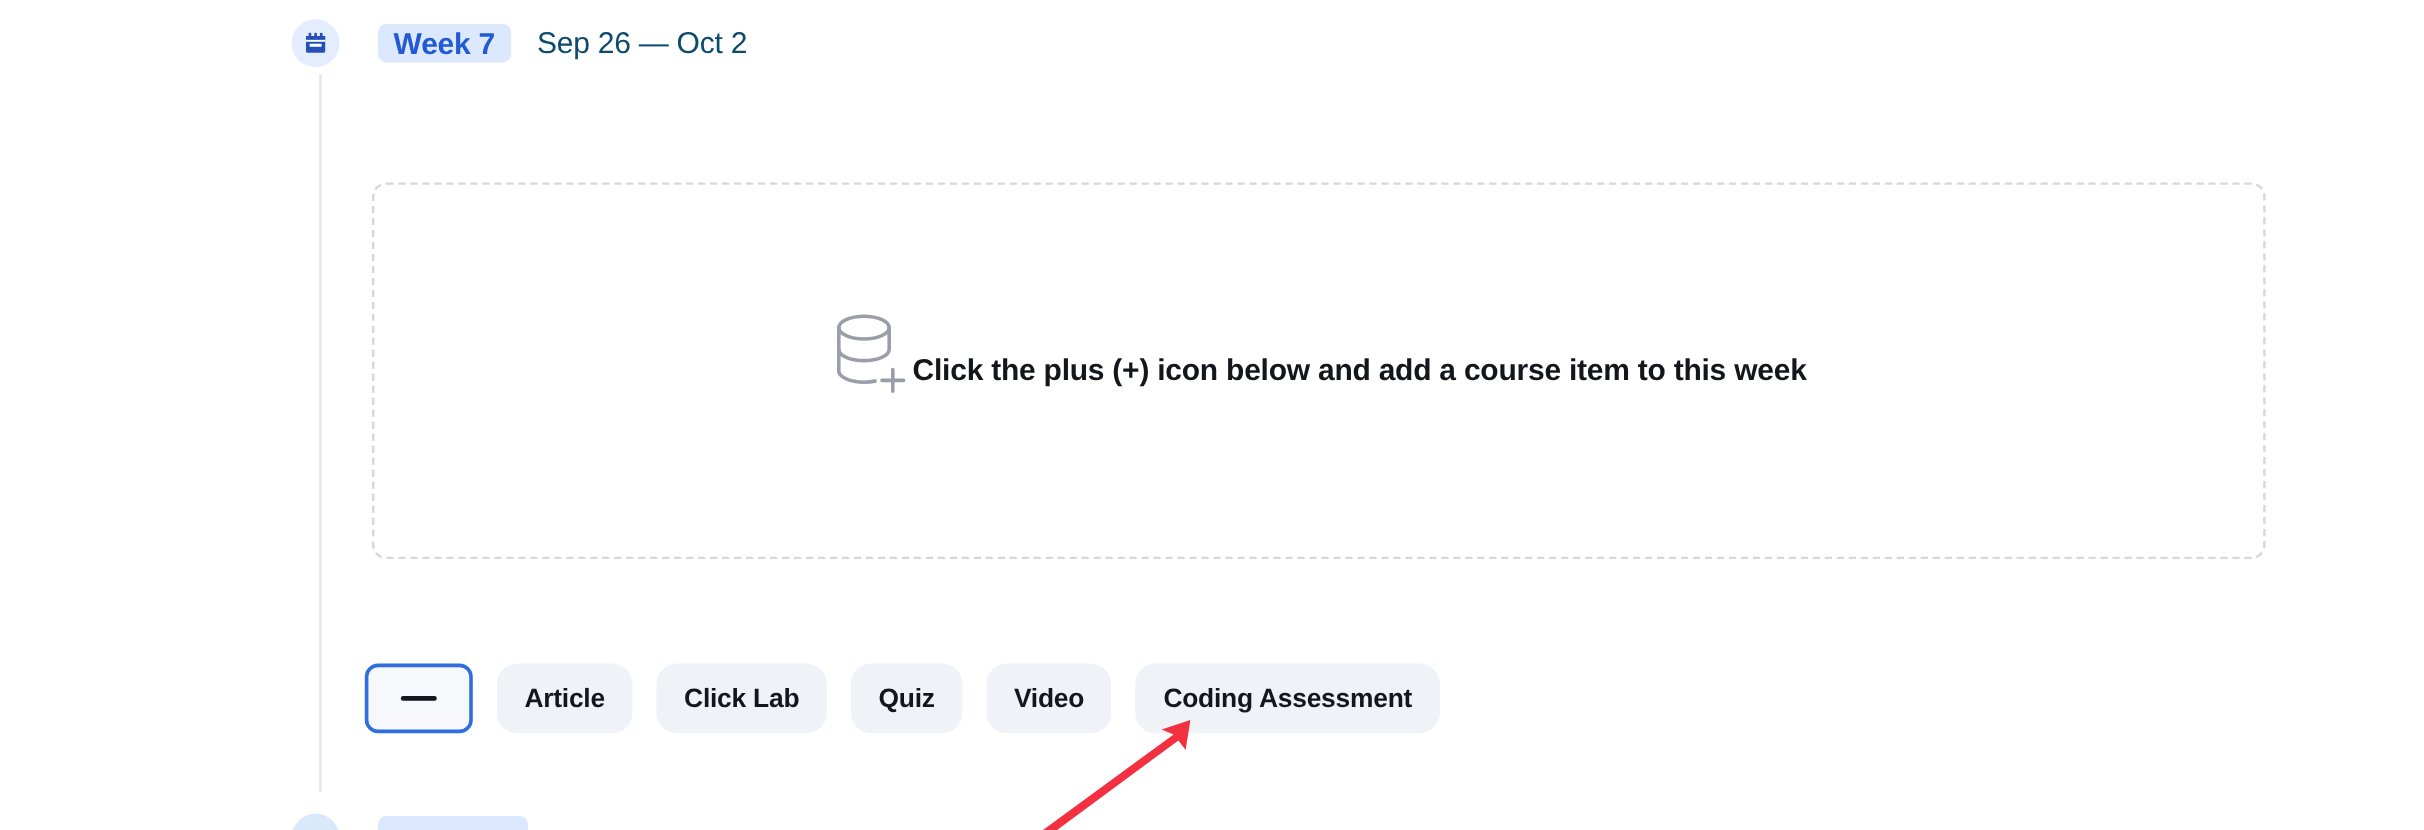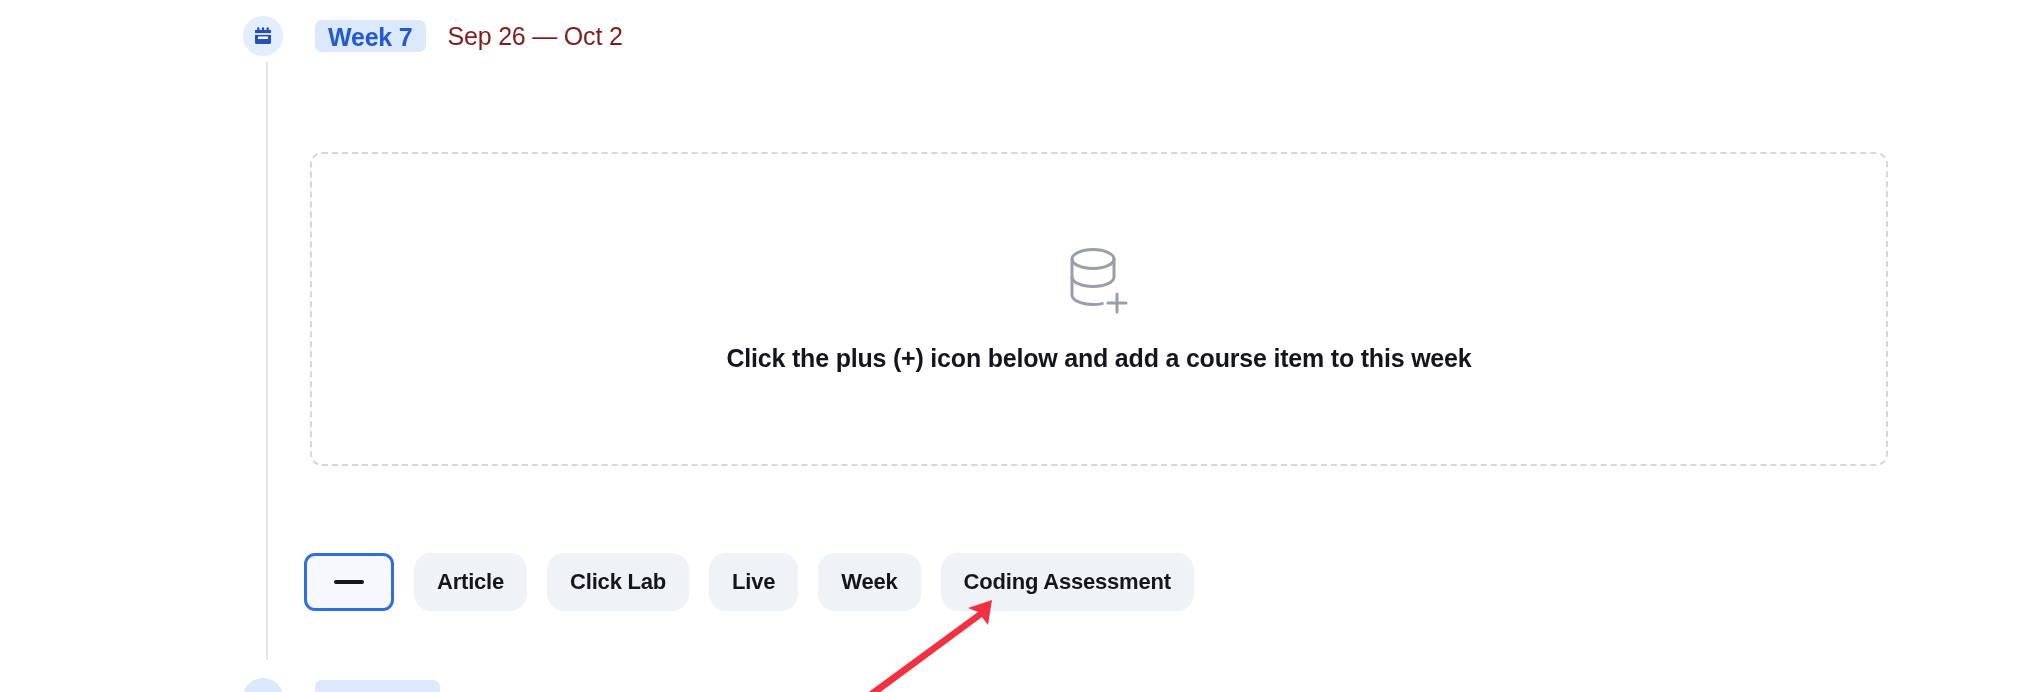--- a/index.html
+++ b/index.html
@@ -53,39 +53,39 @@
     font-size: 25px;
     font-weight: 700;
     letter-spacing: -0.2px;
     padding: 5px 13px 2px 13px;
     border-radius: 7px;
     line-height: 1;
     white-space: nowrap;
   }
   .week-range {
     margin-left: 22px;
-    color: #7f1d1d;
+    color: #0c4a6e;
     font-size: 25px;
     font-weight: 400;
     letter-spacing: -0.2px;
     white-space: nowrap;
   }
 
   
   .dropzone {
     position: absolute;
     left: 310px;
     top: 152px;
     width: 1578px;
     height: 314px;
     box-sizing: border-box;
     border: 2px dashed #d5d7dd;
     border-radius: 12px;
     display: flex;
-    flex-direction: column;
+    flex-direction: row;
     align-items: center;
     justify-content: center;
   }
   .dropzone-icon {
     margin-bottom: 28px;
   }
   .dropzone-icon svg { display: block; }
   .dropzone-text {
     color: #14161c;
     font-size: 25px;
@@ -206,22 +206,22 @@
   </span>
   <span class="dropzone-text">Click the plus (+) icon below and add a course item to this week</span>
 </div>
 
 <div class="actions">
   <button class="chip toggle">
     <span class="dash"></span>
   </button>
   <button class="chip">Article</button>
   <button class="chip">Click Lab</button>
-  <button class="chip">Live</button>
-  <button class="chip">Week</button>
+  <button class="chip">Quiz</button>
+  <button class="chip">Video</button>
   <button class="chip">Coding Assessment</button>
 </div>
 
 <div class="next-week">
   <span class="week-icon-circle"></span>
   <span class="peek-badge"></span>
 </div>
 
 <div class="arrow-annotation">
   <svg width="260" height="100" viewBox="0 0 260 100" aria-hidden="true">

